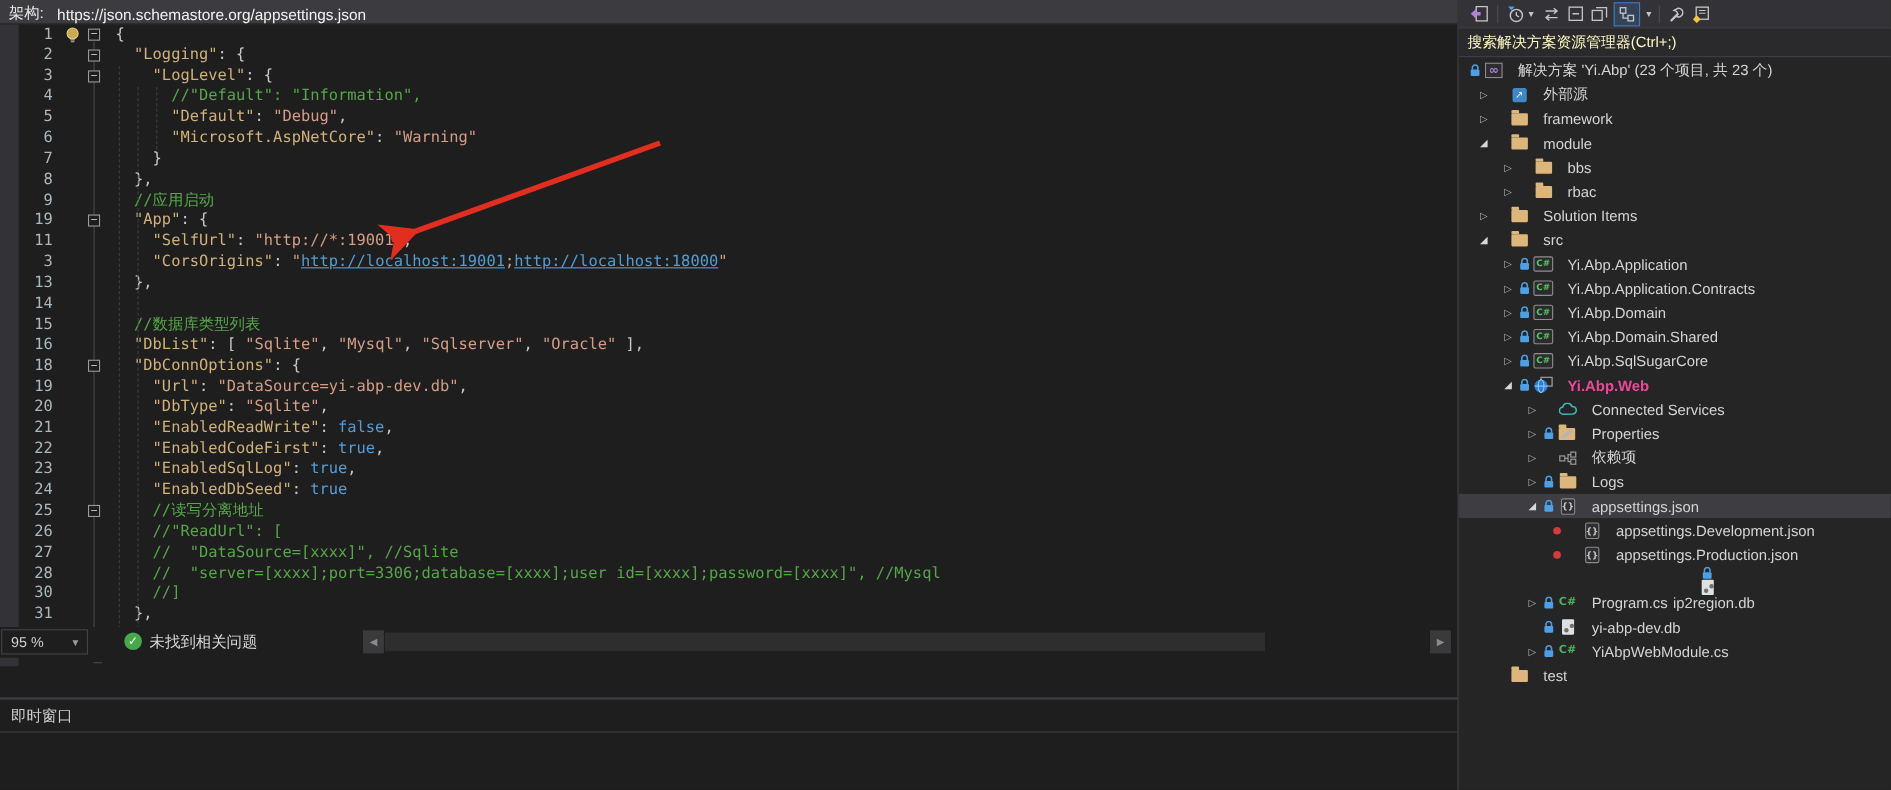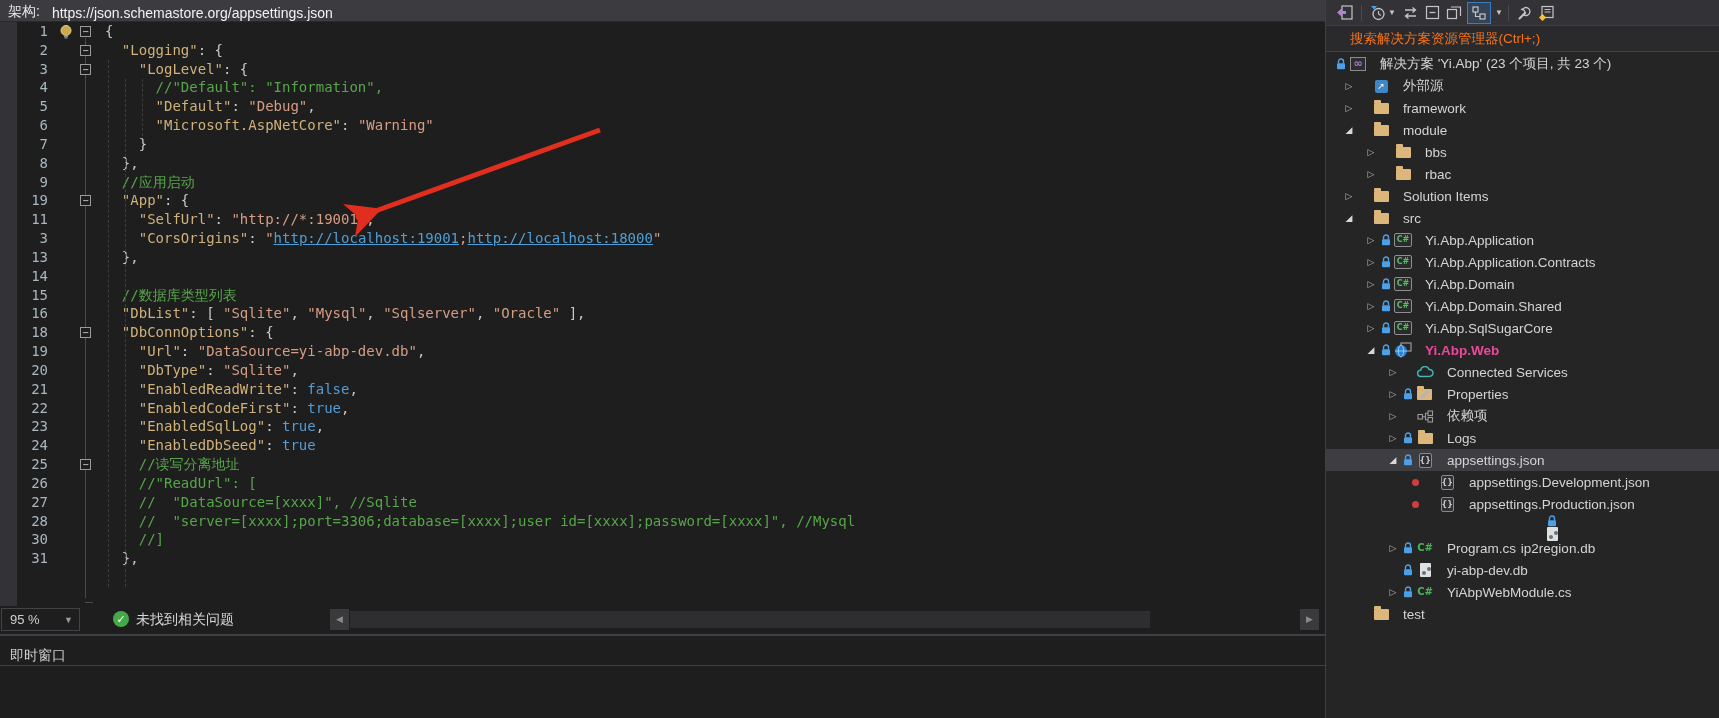--- a/index.html
+++ b/index.html
@@ -30,50 +30,50 @@
              font-size:10px; line-height:9px; text-align:center; z-index:2; }
   .ct { white-space:pre; }
   .seg-p { color:#c8c8c8; } .seg-k { color:#d0b17a; } .seg-s { color:#d69d85; }
   .seg-c { color:#57a64a; } .seg-b { color:#569cd6; }
   .seg-u { color:#4f9fd6; text-decoration:underline; }
 
   #bulb { position:absolute; left:58px; top:2px; z-index:3; }
   #arrow-svg { position:absolute; left:0; top:0; pointer-events:none; z-index:5; }
 
   
-  #scroll-row { position:absolute; left:0; top:606px; width:1325px; height:28px; background:#1e1e1e; }
+  #scroll-row { position:absolute; left:0; top:570px; width:1325px; height:28px; background:#1e1e1e; }
   #zoom-box { position:absolute; left:1px; top:2px; width:79px; height:23px;
               border:1px solid #434346; display:flex; align-items:center; color:#d0d0d0; font-size:13px; }
   #zoom-box .zv { padding-left:8px; flex:1; }
   #zoom-box .caret { color:#9a9a9a; font-size:9px; padding-right:6px; }
   #issue-check { position:absolute; left:113px; top:5px; width:16px; height:16px; border-radius:50%;
                  background:#45a949; color:#fff; font-size:11px; line-height:16px; text-align:center; }
   #issue-msg { position:absolute; left:136px; top:5px; color:#d8d8d8; font-size:14px; }
   .sb-btn { position:absolute; top:3px; width:19px; height:21px; background:#3a3a3d;
             color:#8a8a8a; font-size:9px; text-align:center; line-height:21px; }
   #hscroll-left { left:330px; } #hscroll-right { left:1300px; }
   #hscroll-thumb { position:absolute; left:350px; top:5px; width:800px; height:17px; background:#2e2e31; }
 
   
   #imm-panel { position:absolute; left:0; top:634px; width:1325px; height:84px;
                background:#1e1e1e; border-top:2px solid #3f3f46; }
-  #imm-header { height:30px; border-bottom:1px solid #3f3f46; display:flex; align-items:flex-end; }
+  #imm-header { height:30px; border-bottom:1px solid #3f3f46; display:flex; align-items:center; }
   #imm-title { color:#cccccc; font-size:14px; padding-left:10px; }
 
   
   #se-pane { left:1325px; width:394px; background:#252526; border-left:1px solid #3f3f46; }
   #se-toolbar { position:absolute; left:0; top:0; width:100%; height:26px; background:#333337;
                 border-bottom:1px solid #3f3f46; display:flex; align-items:center; padding-left:7px; }
   .tb-btn { display:flex; align-items:center; justify-content:center; height:22px; padding:0 3px; }
   .tb-sep { width:1px; height:16px; background:#4b4b50; margin:0 5px; }
   .tb-caret { color:#c5c5c5; font-size:8px; margin-left:2px; }
   #tb-showall { border:1px solid #3d7bbf; background:rgba(60,110,170,.28); margin:0 2px; }
   #se-search { position:absolute; left:0; top:26px; width:100%; height:26px; background:#2a2a2d;
                border-bottom:1px solid #3f3f46; display:flex; align-items:center; }
-  #se-search-text { color:#f97316; font-size:13.5px; padding-left:8px;margin-left:16px; }
+  #se-search-text { color:#fef9c3; font-size:13.5px; padding-left:8px; }
   #se-tree { position:absolute; left:0; top:53px; width:100%; height:665px; overflow:hidden; }
 
   .trow { display:flex; align-items:center; height:22px; font-size:13.5px; color:#d4d4d4; width:100%; }
   .trow.sel { background:#3e3e42; }
   .trow.bold .tlabel { font-weight:bold; color:#ec4899; }
   .sl-arrow { width:16px; flex:none; display:flex; justify-content:center; align-items:center; }
   .sl-status { width:14px; flex:none; display:flex; justify-content:center; align-items:center; }
   .sl-icon { width:20px; flex:none; display:flex; justify-content:center; align-items:center; }
   .tlabel { margin-left:12px; white-space:nowrap; }
   .tw-col { color:#b8b8b8; font-size:9px; } .tw-exp { color:#d8d8d8; font-size:9px; }

